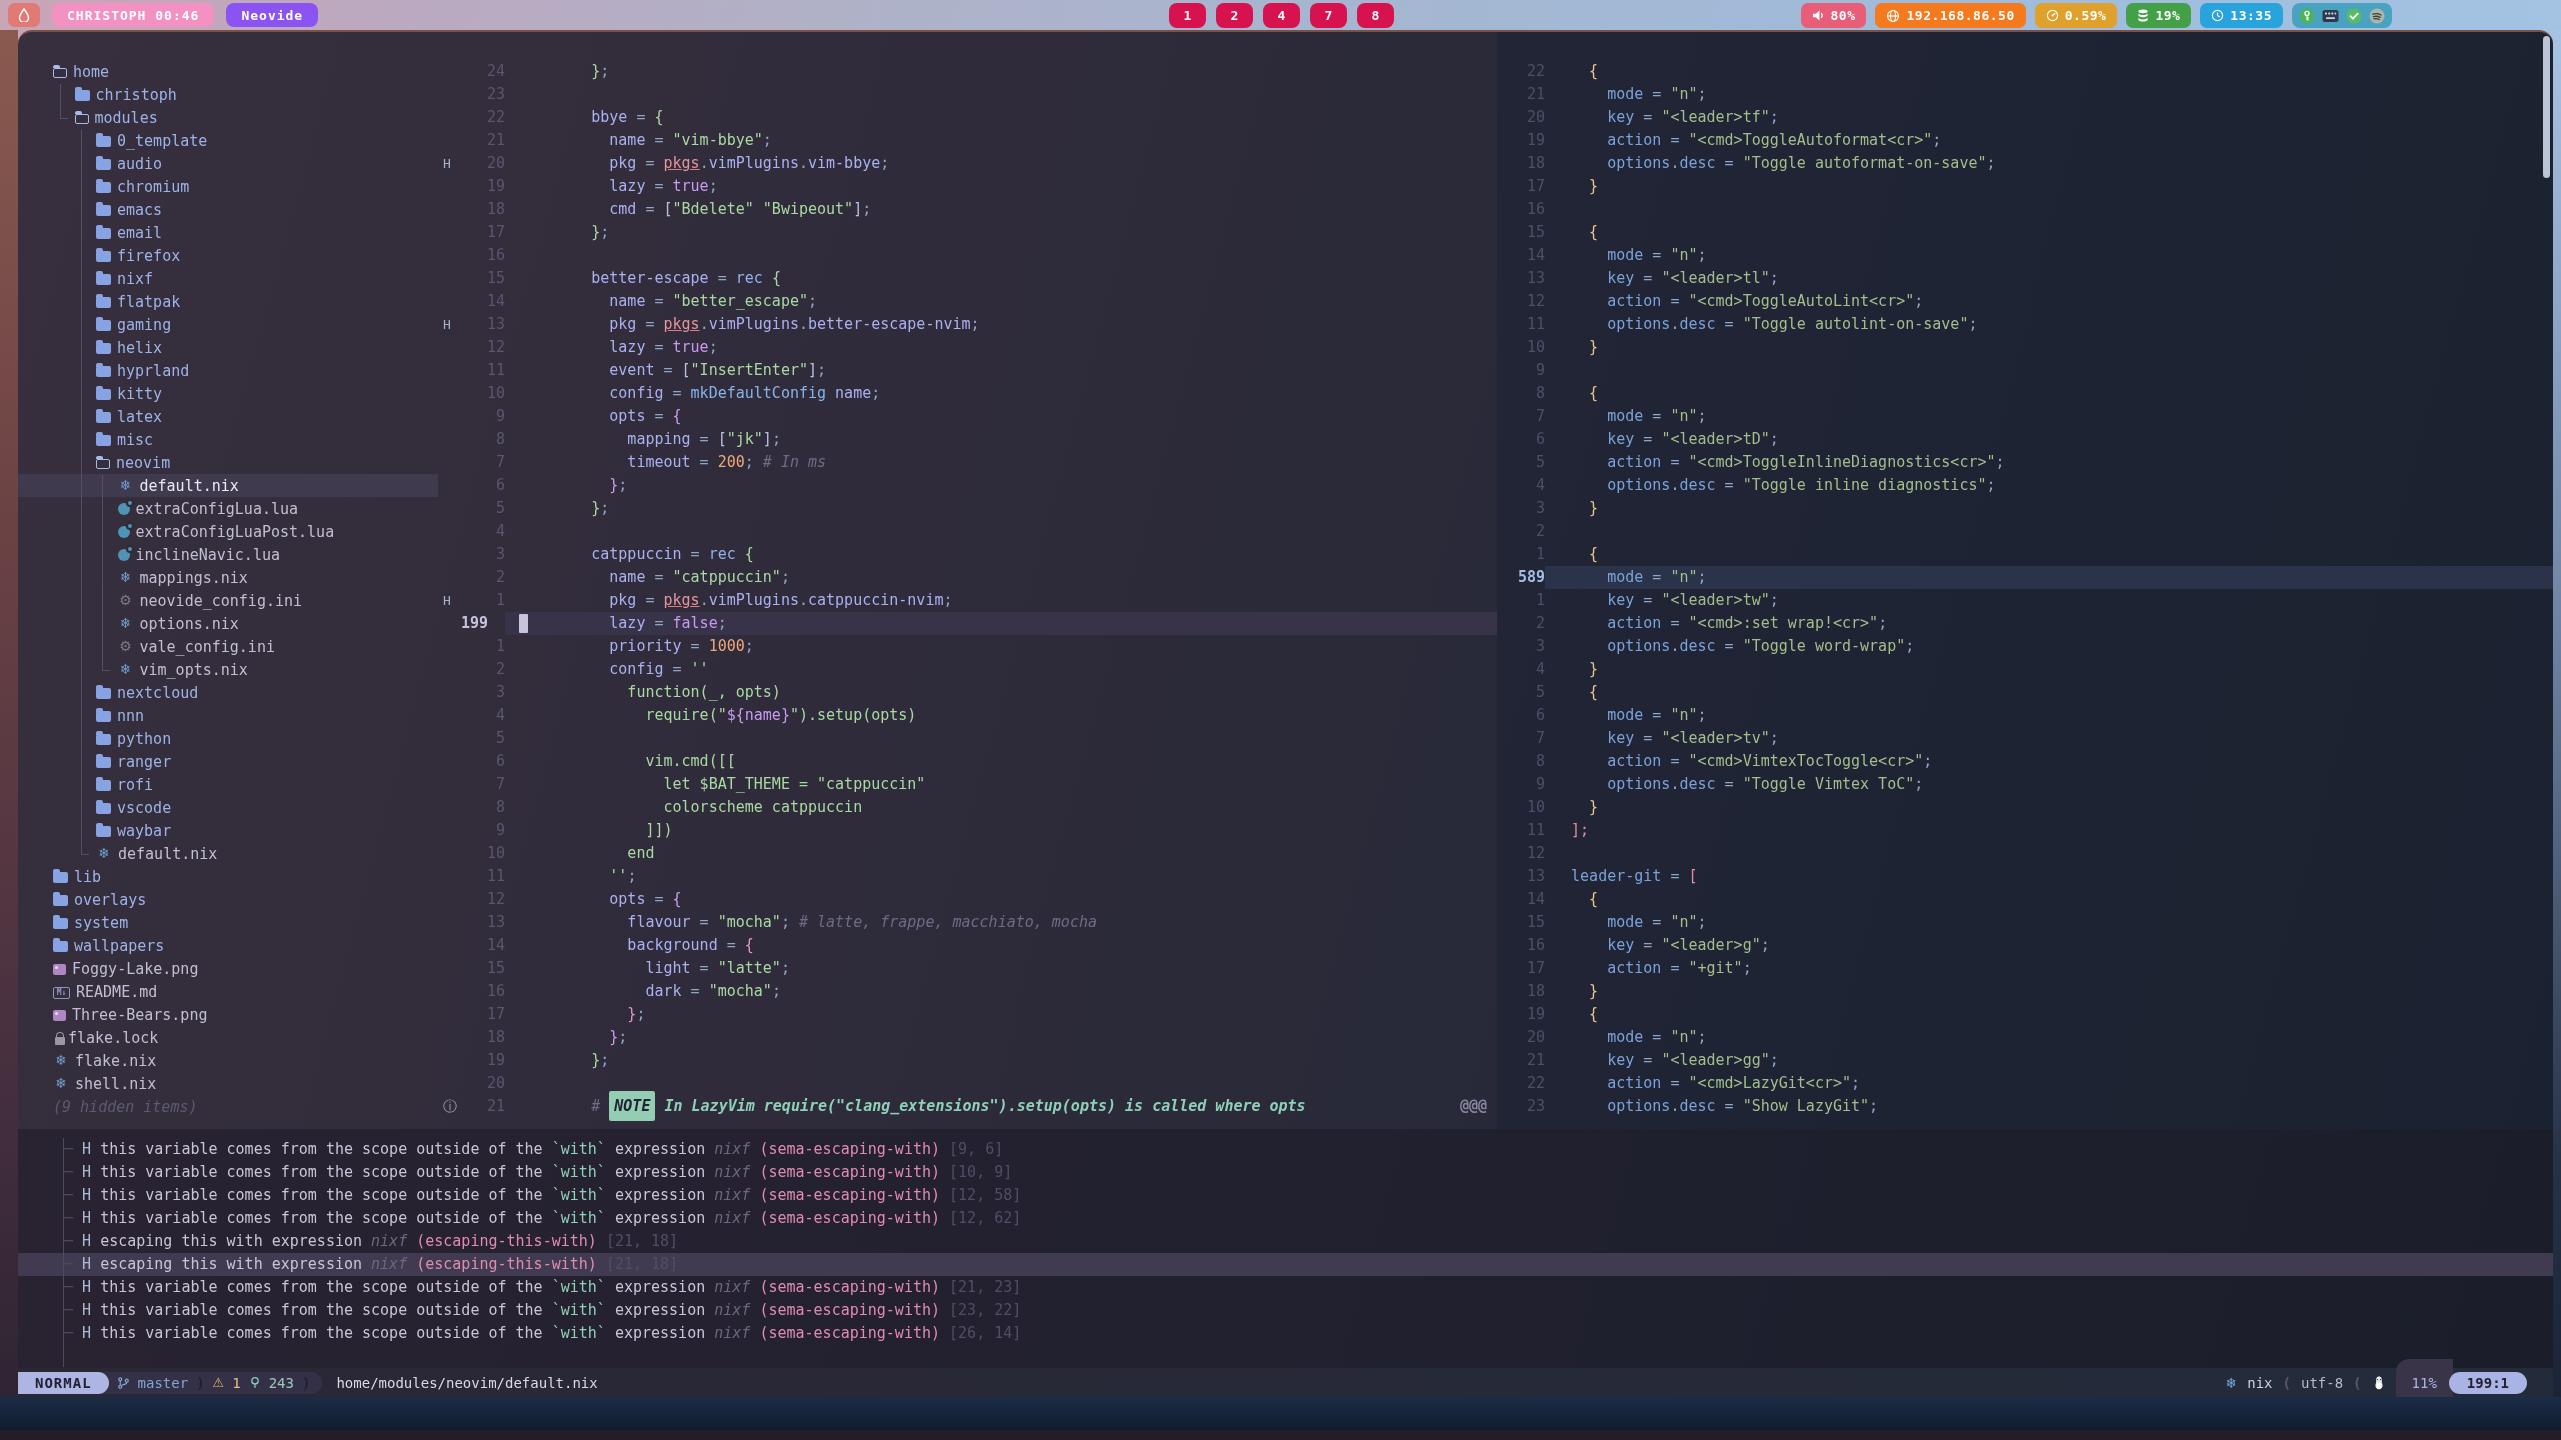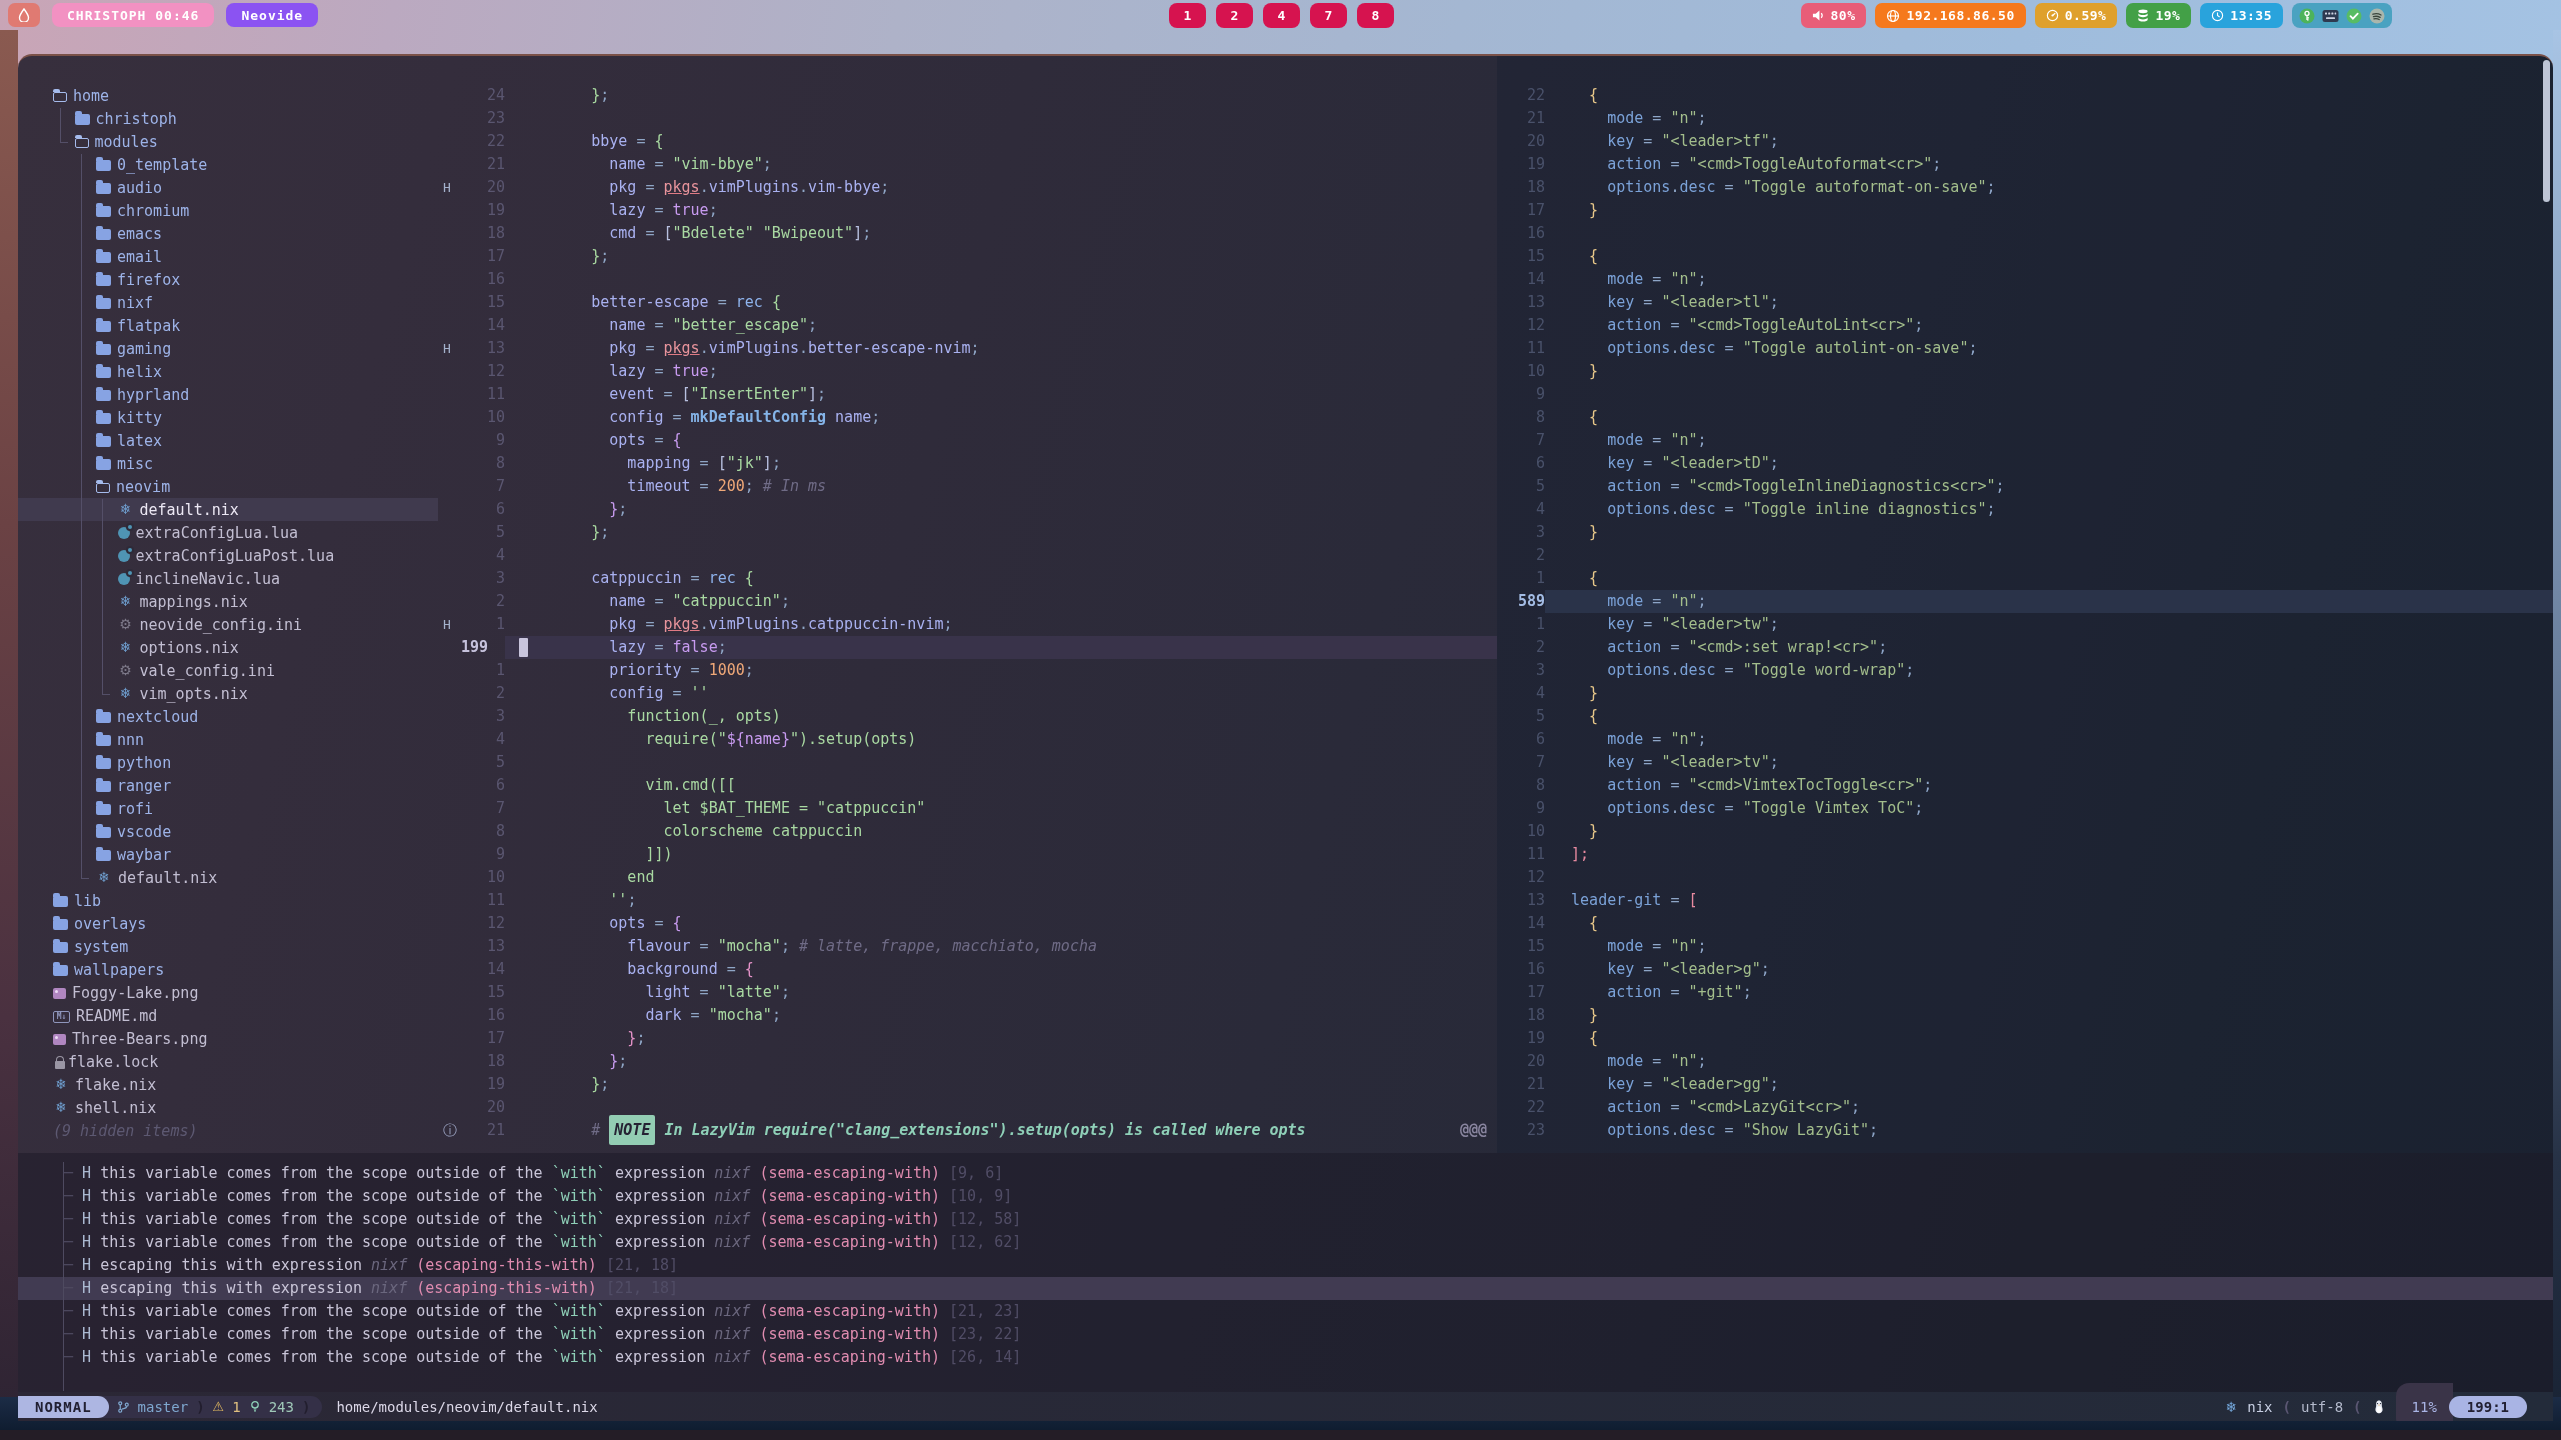--- a/index.html
+++ b/index.html
@@ -29,21 +29,21 @@
   .ind{height:25px;border-radius:7px;display:flex;align-items:center;gap:6px;padding:0 11px;letter-spacing:.5px;}
   .ind-vol{background:#e85d78;}
   .ind-ip{background:#f5791d;}
   .ind-cpu{background:#dfa02c;}
   .ind-mem{background:#43a047;}
   .ind-clk{background:#29a3dc;}
   .tray{height:25px;border-radius:8px;background:rgba(64,158,190,.9);display:flex;align-items:center;gap:7px;padding:0 7px;}
   
   .window{position:absolute;left:18px;top:30px;width:2535px;height:1367px;
     border-top:2px solid #7a5148;border-radius:14px 14px 0 0;overflow:hidden;box-sizing:border-box;
-    background:linear-gradient(105deg,#372f3d 0%,#342d3c 15%,#2f2b3a 35%,#2a2a39 52%,#262938 68%,#222734 84%,#1f2533 100%);margin-top:24px;}
+    background:linear-gradient(105deg,#372f3d 0%,#342d3c 15%,#2f2b3a 35%,#2a2a39 52%,#262938 68%,#222734 84%,#1f2533 100%);}
   .tree{position:absolute;left:0;top:0;width:420px;height:1097px;padding-top:28px;box-sizing:border-box;}
   .trow{height:23px;display:flex;align-items:center;font-size:15px;white-space:pre;}
   .trow.sel{background:#403a4e;}
   .tl-folder{color:#9db3e8;}
   .tl-file{color:#c2bed2;}
   .trow.sel .tl-file{color:#ece8f4;}
   .tl-muted{color:#5d5972;font-style:italic;}
   .tico{display:inline-block;position:relative;width:15px;height:13px;margin-right:6px;flex:none;}
   .tico.glyph{font-family:"DejaVu Sans",sans-serif;font-size:14px;line-height:13px;width:16px;text-align:center;}
   .ic-folder{background:#87a3e3;border-radius:2px;height:11px;margin-top:2px;}
@@ -72,21 +72,21 @@
   .ltxt{padding-left:14px;position:relative;flex:1;color:#c6cbe0;}
   .mid .crow.cur .ltxt{background:#39334a;}
   .mid .crow.cur .lnum{color:#c6c2dc;font-weight:bold;text-align:left;padding-left:0;}
   .rightp .lnum{width:48px;color:#49516a;}
   .rightp .ltxt{padding-left:8px;}
   .rightp .crow.cur .ltxt{background:#2a3349;}
   .rightp .crow.cur .lnum{color:#a3bce4;font-weight:bold;}
   .cursor{position:absolute;left:14px;top:2px;width:9px;height:19px;background:#c8c4dc;border-radius:1px;}
   
   .tk-a{color:#a9b1f0;} .tk-o{color:#8fa6c6;} .tk-s{color:#a9d9a2;} .tk-b{color:#c89bf0;}
-  .tk-n{color:#efa878;} .tk-k{color:#8fb4ee;} .tk-f{color:#85b4e8;font-weight:bold;}
+  .tk-n{color:#efa878;} .tk-k{color:#8fb4ee;} .tk-f{color:#85b4e8;}
   .tk-c{color:#6f6b86;font-style:italic;}
   .tk-u{color:#e8949c;text-decoration:underline;text-decoration-color:#e07a84;}
   .tk-g{color:#a8d9a0;} .tk-m{color:#c89bf0;} .tk-pk{color:#e592c8;}
   .tk-lb{color:#b8c0e0;} .tk-i{color:#c89bf0;}
   .tk-nt{color:#8fd0b8;font-style:italic;font-weight:bold;}
   .tk-nb{background:#93cdb3;color:#252233;font-weight:bold;font-style:italic;padding:6px 5px;border-radius:2px;}
   .tk-tr{color:#8a86a0;position:absolute;right:10px;font-weight:bold;}
   
   .tk-at{color:#7ba2d8;} .tk-ro{color:#8ea6c8;} .tk-rs{color:#a3be8c;} .tk-ry{color:#e8c88a;} .tk-rp{color:#e88aa0;}
   

